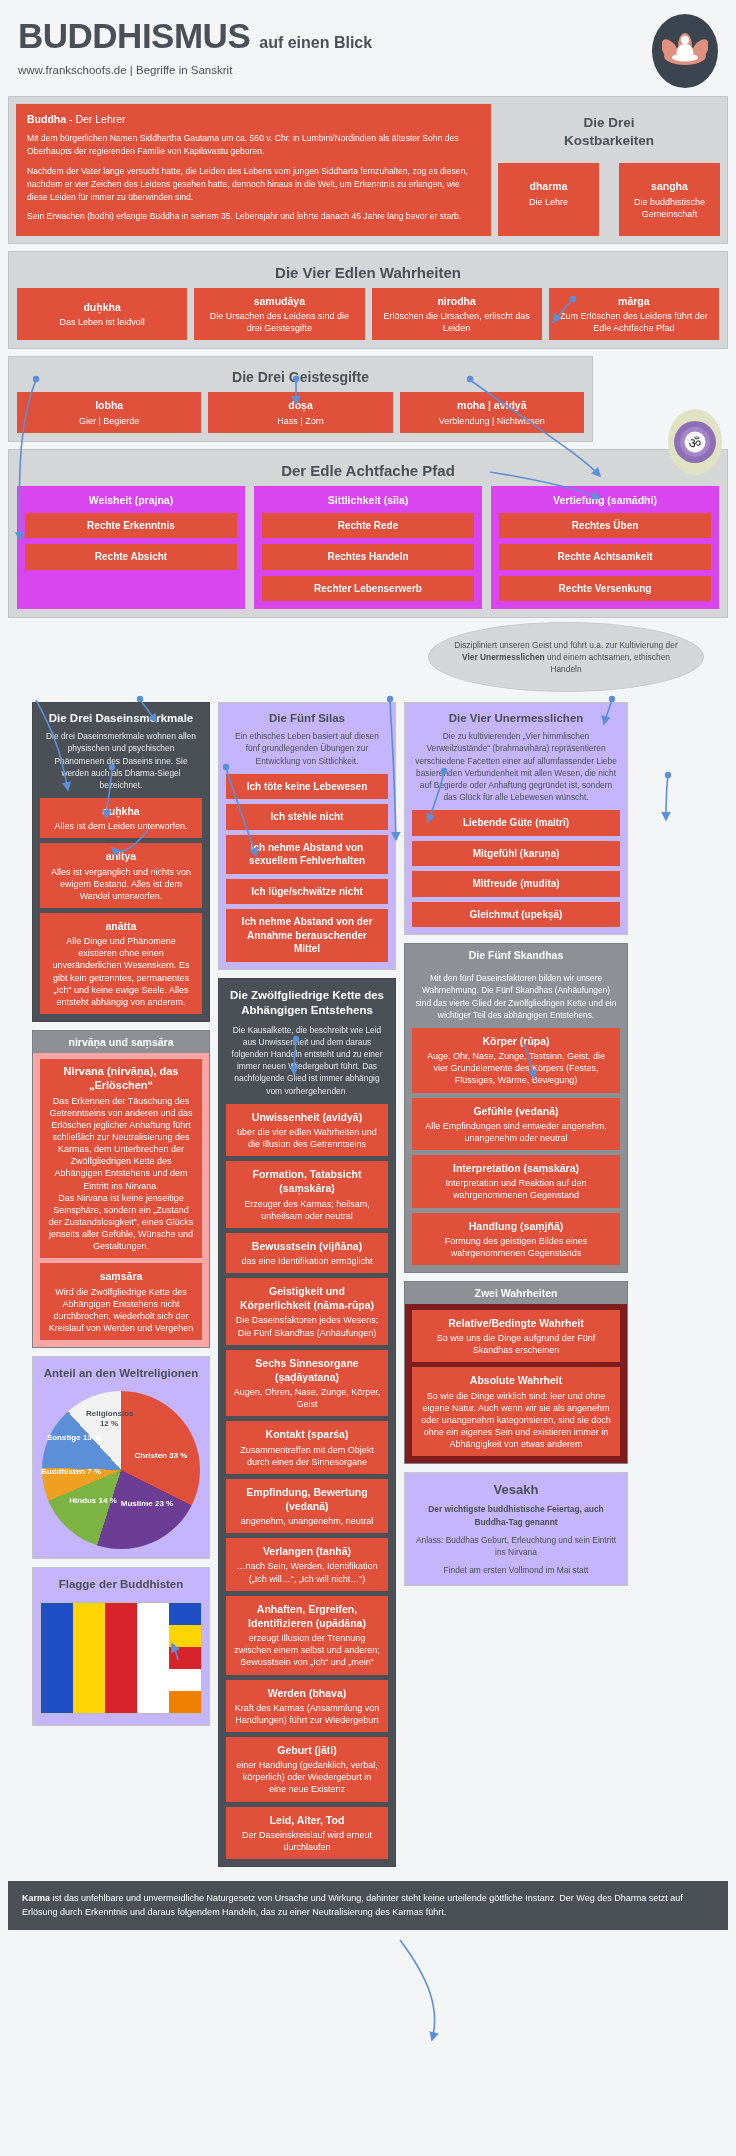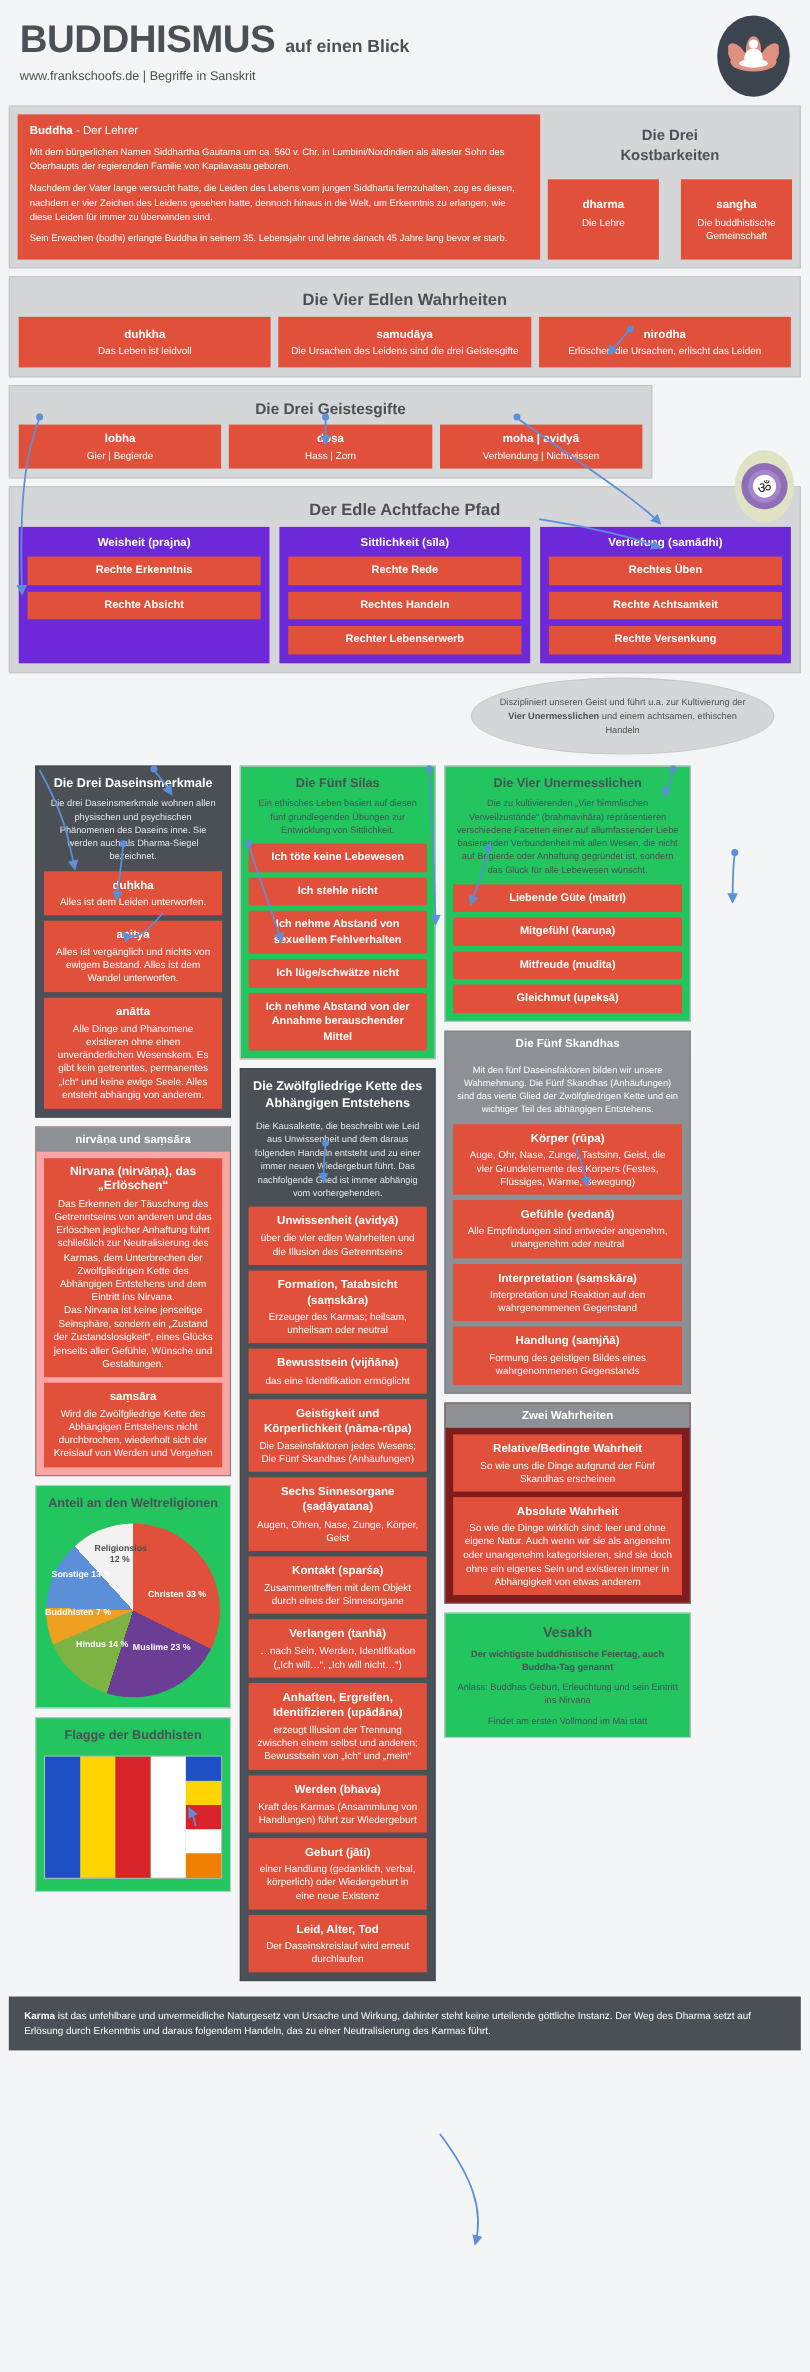--- a/index.html
+++ b/index.html
@@ -60,21 +60,21 @@
   .tj-row .red { flex: 1; }
 
   
   .grid4 { display: flex; gap: 7px; }
   .grid4 > .red { flex: 1; min-height: 46px; display:flex; flex-direction:column; justify-content:center;}
   .grid3 { display: flex; gap: 7px; }
   .grid3 > .red { flex: 1; }
 
   
   .path-cols { display: flex; gap: 9px; }
-  .path-col { flex: 1; background: #6d28d9; padding: 8px; }
+  .path-col { flex: 1; background: #d946ef; padding: 8px; }
   .path-col h4 {
     color: #fff; text-align: center; font-size: 10.5px; font-weight: bold;
     margin-bottom: 7px;
   }
   .path-col .red { margin-bottom: 6px; }
   .path-col .red:last-child { margin-bottom: 0; }
 
   
   .ellipse-row { position: relative; height: 66px; margin: 10px 0 8px 0; }
   .ell {
@@ -86,21 +86,21 @@
   .ell-light { background: #d4d6d8; color: #4a5056; border:1px solid #c6c8ca; left: 420px; top: -6px; width: 276px; height: 70px; }
   .ell b { font-weight: bold; }
 
   
   .body-cols { display: flex; gap: 8px; align-items: flex-start; }
   .col { width: 232px; flex: 0 0 232px; }
   .col-mid { width: 178px; flex: 0 0 178px; }
   .col-right { width: 224px; flex: 0 0 224px; }
   .col-left { width: 178px; flex: 0 0 178px; margin-left: 24px; }
 
-  .card { border: 1px solid #c2c4c6; background: #22c55e; padding: 7px; margin-bottom: 8px; }
+  .card { border: 1px solid #c2c4c6; background: #c4b5fd; padding: 7px; margin-bottom: 8px; }
   .card.dark { background: #4a5056; border-color: #43484d; }
   .card h3 {
     text-align: center; font-size: 11.5px; font-weight: bold; color: #4a5056;
     margin: 2px 0 6px 0;
   }
   .card.dark h3 { color: #fff; }
   .card .intro {
     font-size: 8.4px; line-height: 1.45; text-align: center; color: #4a5056;
     padding: 0 2px 7px 2px;
   }
@@ -208,20 +208,24 @@
         <span class="t">duḥkha</span>
         <span>Das Leben ist leidvoll</span>
       </div>
       <div class="red">
         <span class="t">samudāya</span>
         <span>Die Ursachen des Leidens sind die drei Geistesgifte</span>
       </div>
       <div class="red">
         <span class="t">nirodha</span>
         <span>Erlöschen die Ursachen, erlischt das Leiden</span>
+      </div>
+      <div class="red">
+        <span class="t">mārga</span>
+        <span>Zum Erlöschen des Leidens führt der Edle Achtfache Pfad</span>
       </div>
     </div>
   </div>
 
   <div class="panel" style="width:585px;">
     <div class="panel-title" style="font-size:14px;">Die Drei Geistesgifte</div>
     <div class="grid3">
       <div class="red">
         <span class="t">lobha</span>
         <span>Gier | Begierde</span>
@@ -360,20 +364,21 @@
 
       <div class="card dark">
         <h3 style="line-height:1.3;">Die Zwölfgliedrige Kette des Abhängigen Entstehens</h3>
         <div class="intro">Die Kausalkette, die beschreibt wie Leid aus Unwissenheit und dem daraus folgenden Handeln entsteht und zu einer immer neuen Wiedergeburt führt. Das nachfolgende Glied ist immer abhängig vom vorhergehenden.</div>
         <div class="red"><span class="t">Unwissenheit (avidyā)</span><span>über die vier edlen Wahrheiten und die Illusion des Getrenntseins</span></div>
         <div class="red"><span class="t">Formation, Tatabsicht (saṃskāra)</span><span>Erzeuger des Karmas; heilsam, unheilsam oder neutral</span></div>
         <div class="red"><span class="t">Bewusstsein (vijñāna)</span><span>das eine Identifikation ermöglicht</span></div>
         <div class="red"><span class="t">Geistigkeit und Körperlichkeit (nāma-rūpa)</span><span>Die Daseinsfaktoren jedes Wesens; Die Fünf Skandhas (Anhäufungen)</span></div>
         <div class="red"><span class="t">Sechs Sinnesorgane (ṣaḍāyatana)</span><span>Augen, Ohren, Nase, Zunge, Körper, Geist</span></div>
         <div class="red"><span class="t">Kontakt (sparśa)</span><span>Zusammentreffen mit dem Objekt durch eines der Sinnesorgane</span></div>
+        <div class="red"><span class="t">Empfindung, Bewertung (vedanā)</span><span>angenehm, unangenehm, neutral</span></div>
         <div class="red"><span class="t">Verlangen (tanhā)</span><span>…nach Sein, Werden, Identifikation („Ich will…“, „Ich will nicht…“)</span></div>
         <div class="red"><span class="t">Anhaften, Ergreifen, Identifizieren (upādāna)</span><span>erzeugt Illusion der Trennung zwischen einem selbst und anderen; Bewusstsein von „Ich“ und „mein“</span></div>
         <div class="red"><span class="t">Werden (bhava)</span><span>Kraft des Karmas (Ansammlung von Handlungen) führt zur Wiedergeburt</span></div>
         <div class="red"><span class="t">Geburt (jāti)</span><span>einer Handlung (gedanklich, verbal, körperlich) oder Wiedergeburt in eine neue Existenz</span></div>
         <div class="red"><span class="t">Leid, Alter, Tod</span><span>Der Daseinskreislauf wird erneut durchlaufen</span></div>
       </div>
 
     </div>
 
     <div class="col col-right">

